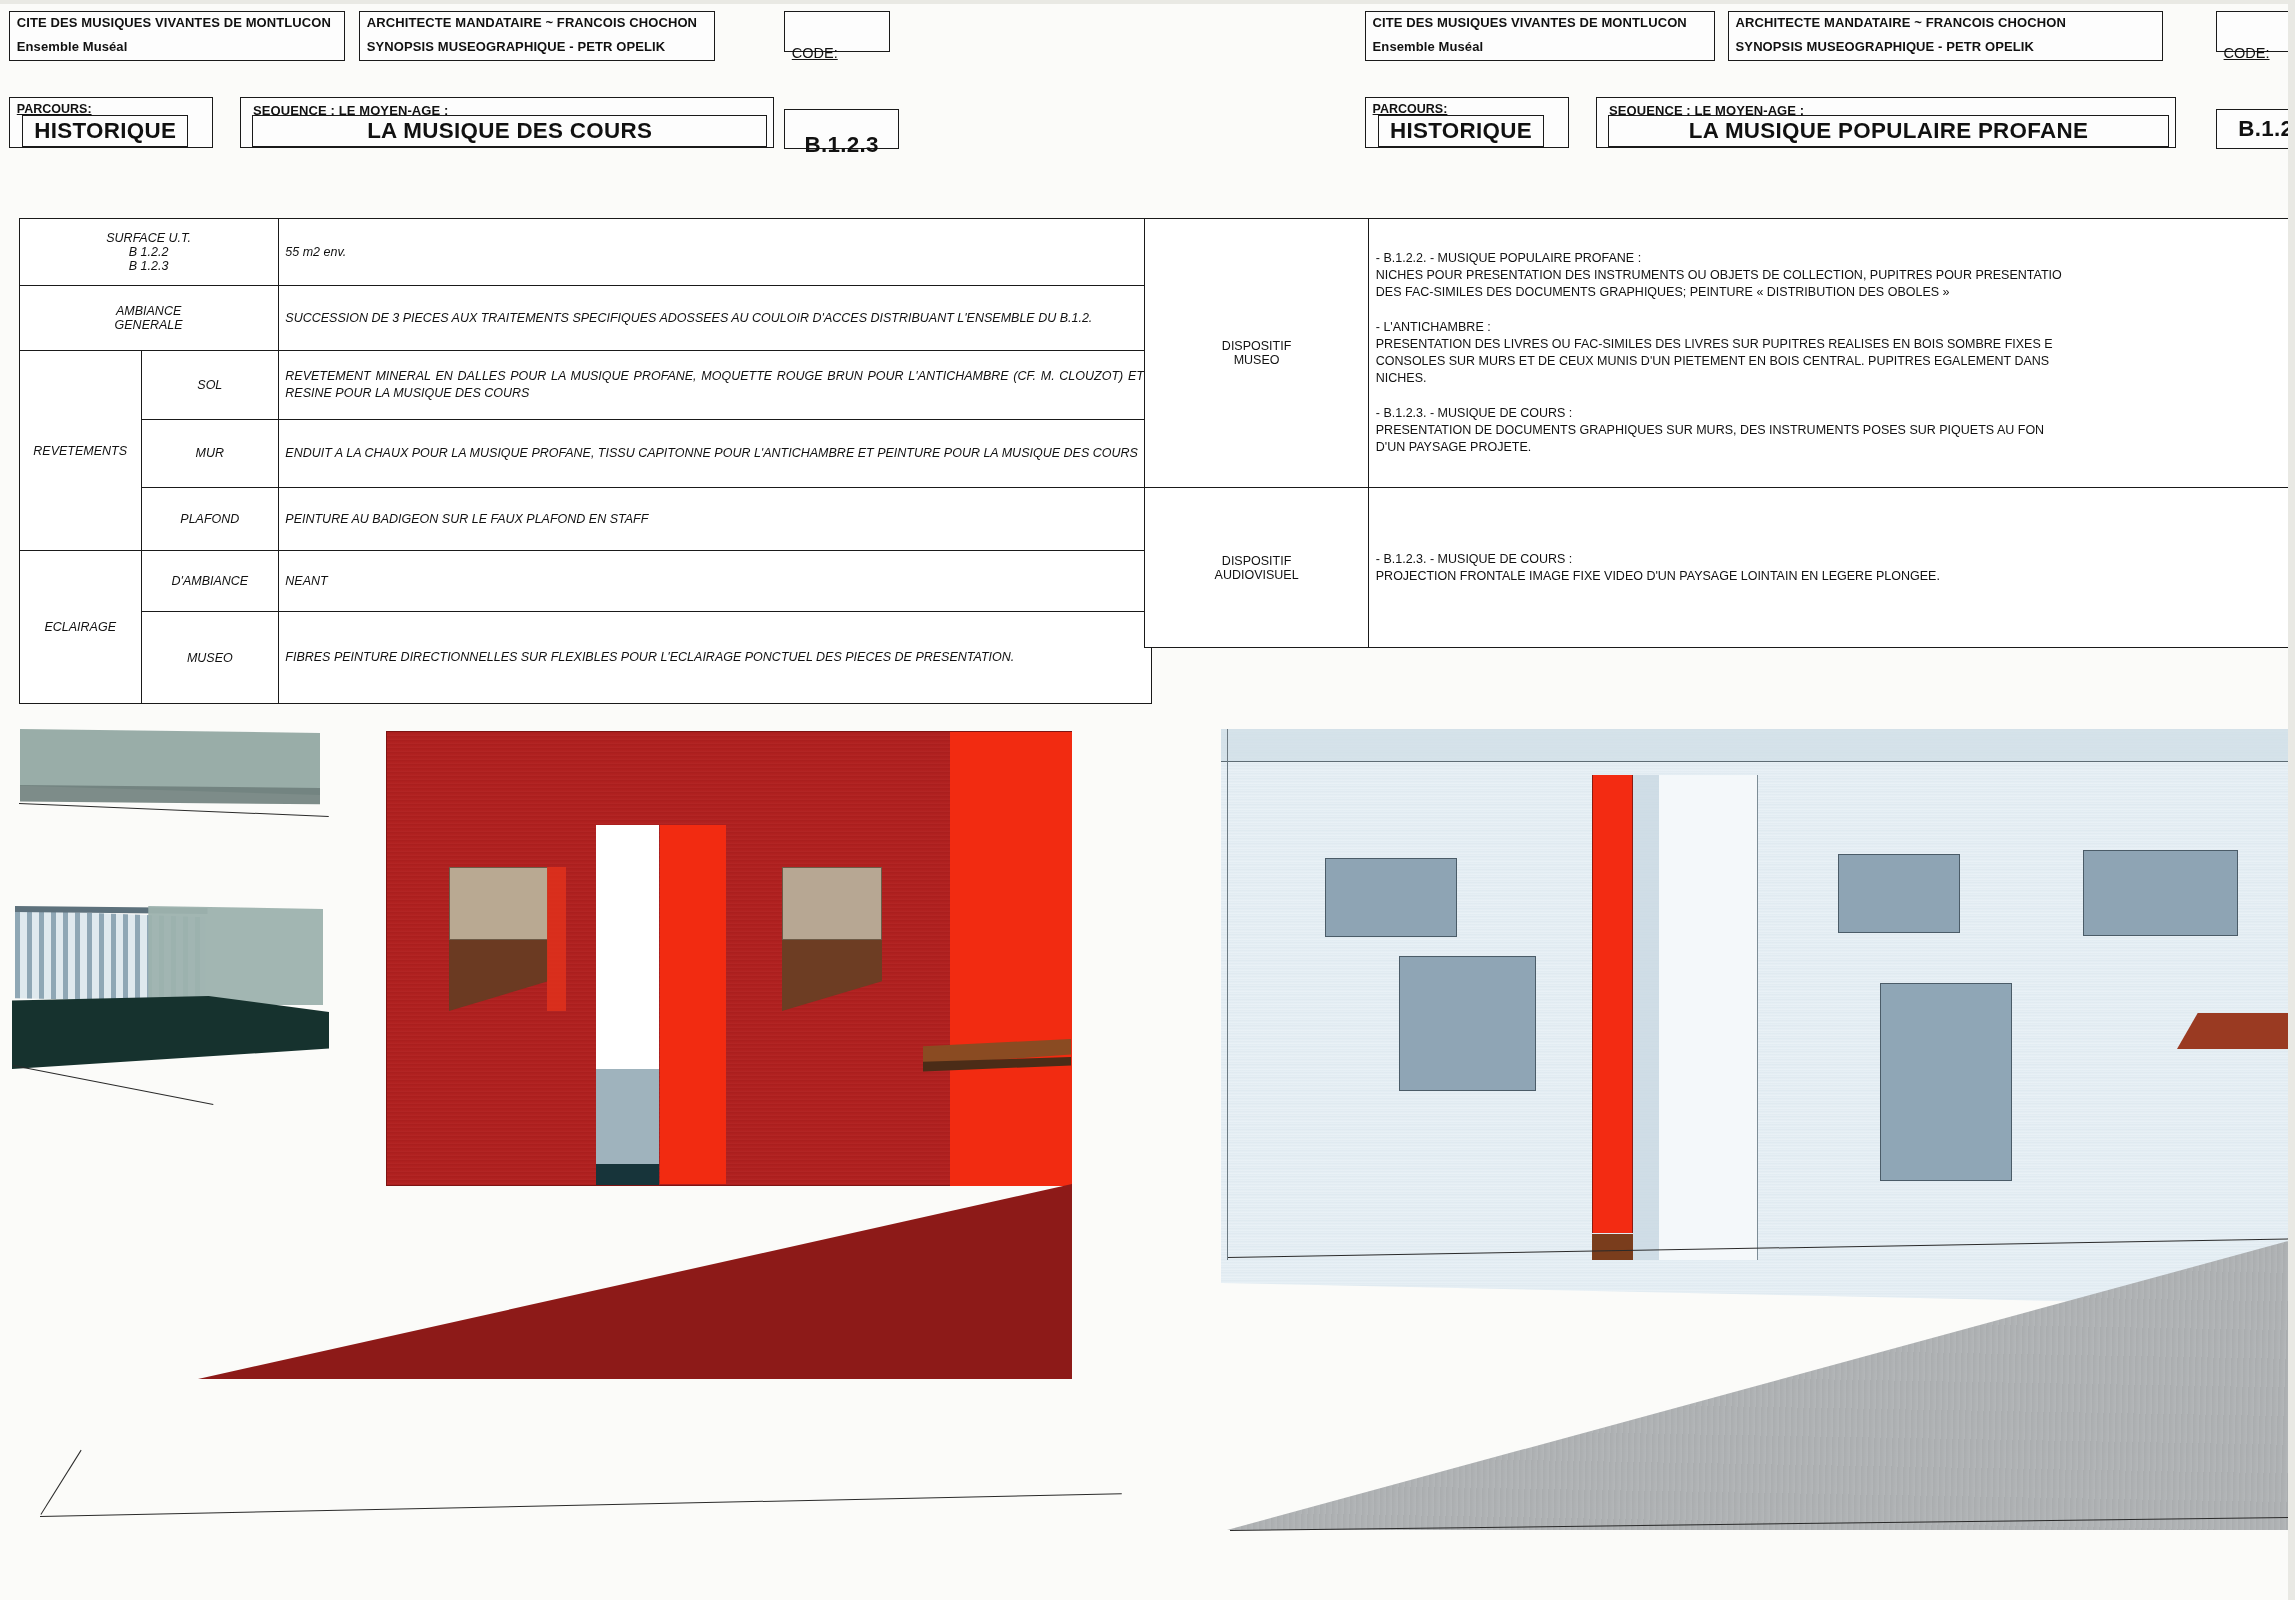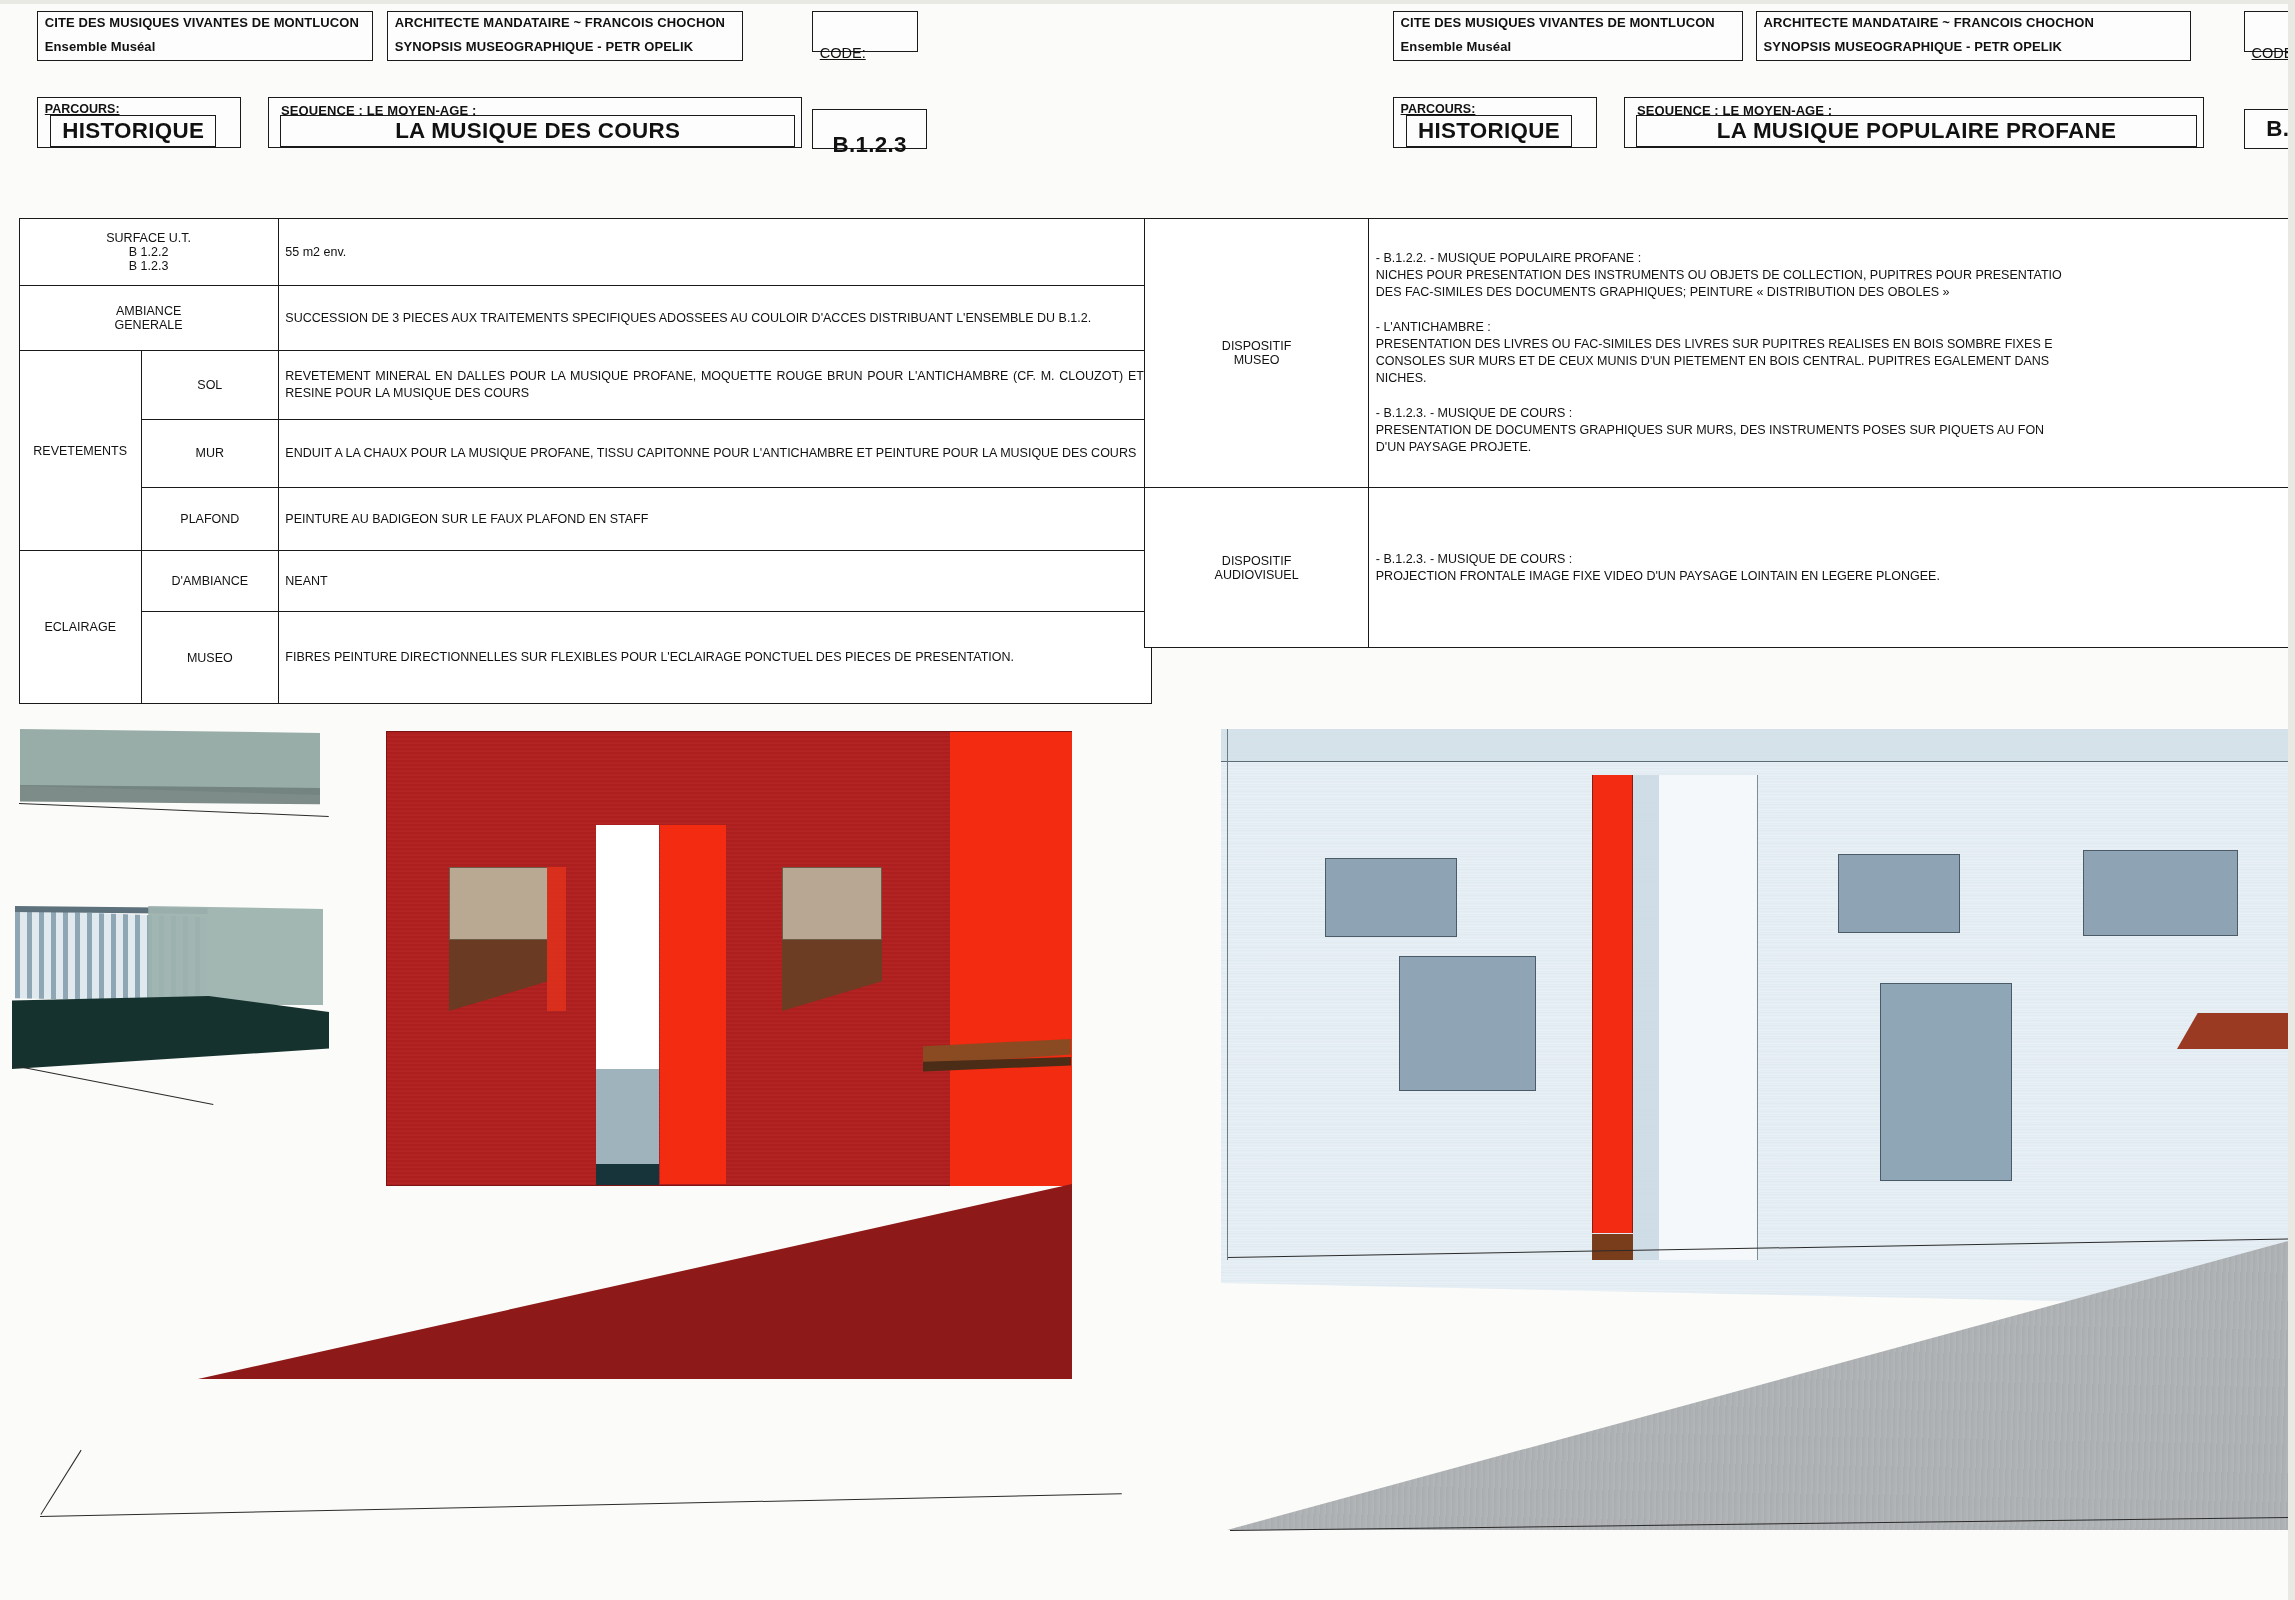--- a/index.html
+++ b/index.html
@@ -8,21 +8,21 @@
     background:#fbfbf9;
     font-family:"Liberation Sans", sans-serif;
     color:#111;
     position:relative;
     overflow:hidden;
   }
   .page{position:absolute;inset:0;}
   .txt{position:absolute;box-sizing:border-box;}
 
   
-  .titleblock{position:absolute;margin-left:28px;}
+  .titleblock{position:absolute;}
   .tb-line{position:absolute;box-sizing:border-box;border:1.3px solid #1a1a1a;background:#fdfdfd;}
   .tb-small{font-size:13px;font-weight:bold;letter-spacing:0.1px;padding:2.6px 5.3px;white-space:nowrap;}
   .tb-big{font-size:22.4px;font-weight:bold;letter-spacing:0.3px;}
   .lbl-under{font-size:12.5px;font-weight:bold;text-decoration:underline;}
   .code{font-size:14.5px;font-weight:normal;text-decoration:underline;}
 
   .centered{display:flex;align-items:center;justify-content:center;}
 
   
   table.spec{position:absolute;border-collapse:collapse;background:#fff;}
@@ -107,21 +107,21 @@
     </div>
     <div class="tb-line" style="left:243px;top:104px;width:561px;height:32px;">
       <div class="txt tb-big centered" style="left:0;top:0;width:100%;height:100%;">LA MUSIQUE POPULAIRE PROFANE</div>
     </div>
 
     <div class="tb-line" style="left:851px;top:98px;width:119px;height:40px;">
       <div class="txt tb-big centered" style="left:0;top:0;width:100%;height:100%;">B.1.2.2</div>
     </div>
   </div>
 
-  <table class="spec" style="left:18.5px;top:218px;width:1133px;">
+  <table class="spec" style="left:18.5px;top:218px;width:1133px;font-style:italic;">
     <tbody>
         <tr>
       <td class="ctr nowrapcell" colspan="2" style="width:234px;height:57px;">
         <span>SURFACE U.T.</span><br>
         <span>B 1.2.2</span><br>
         <span>B 1.2.3</span>
       </td>
       <td class="top" style="width:897px;">
         <span>55 m2 env.</span>
       </td>

